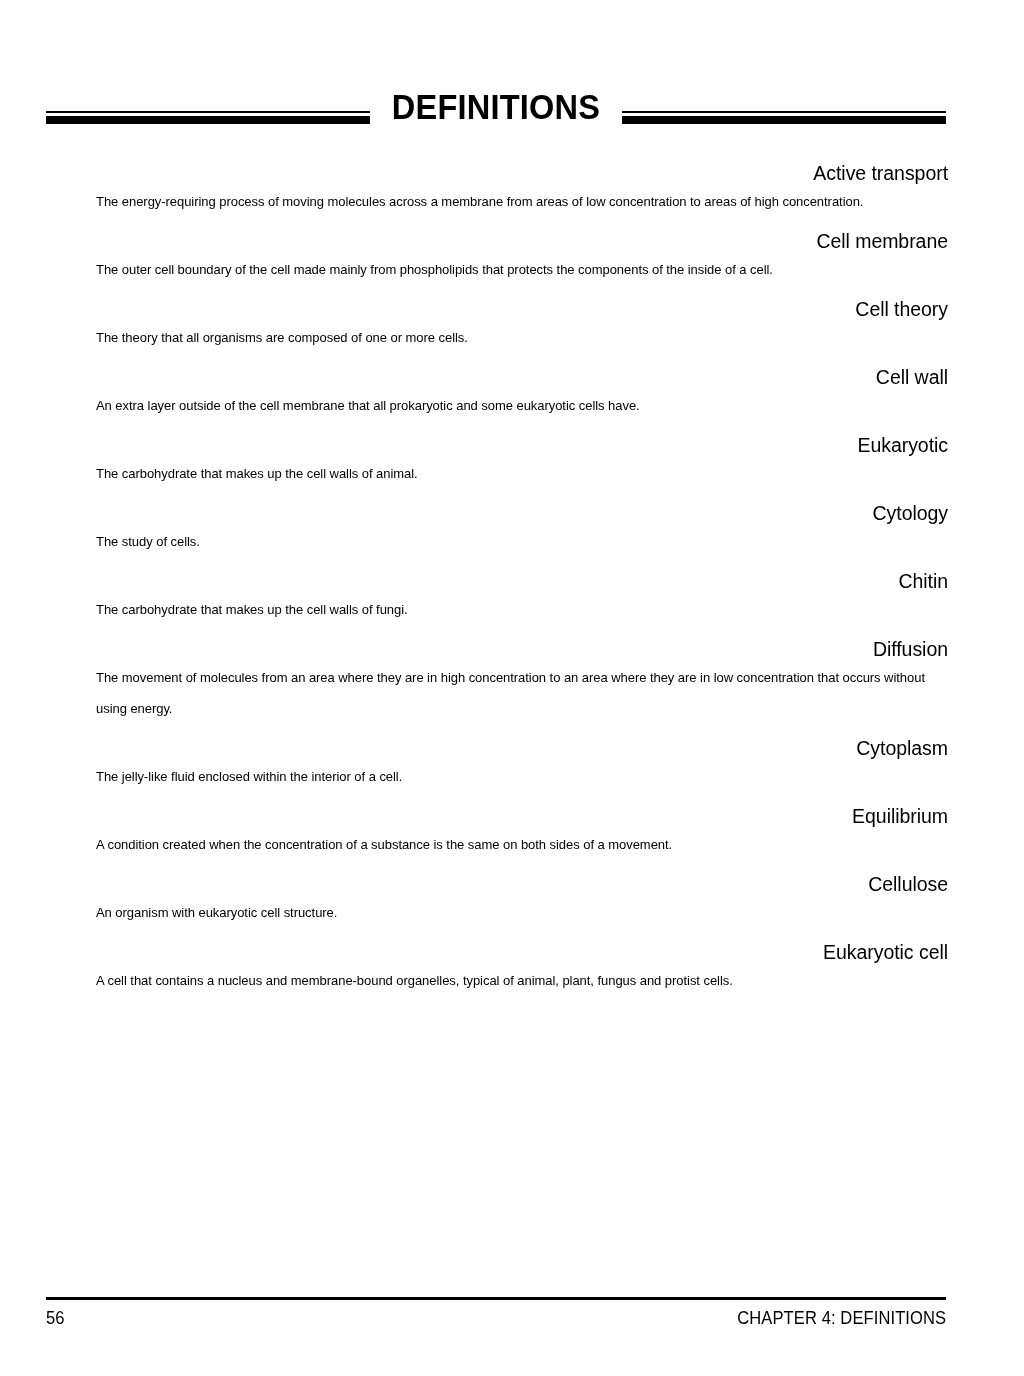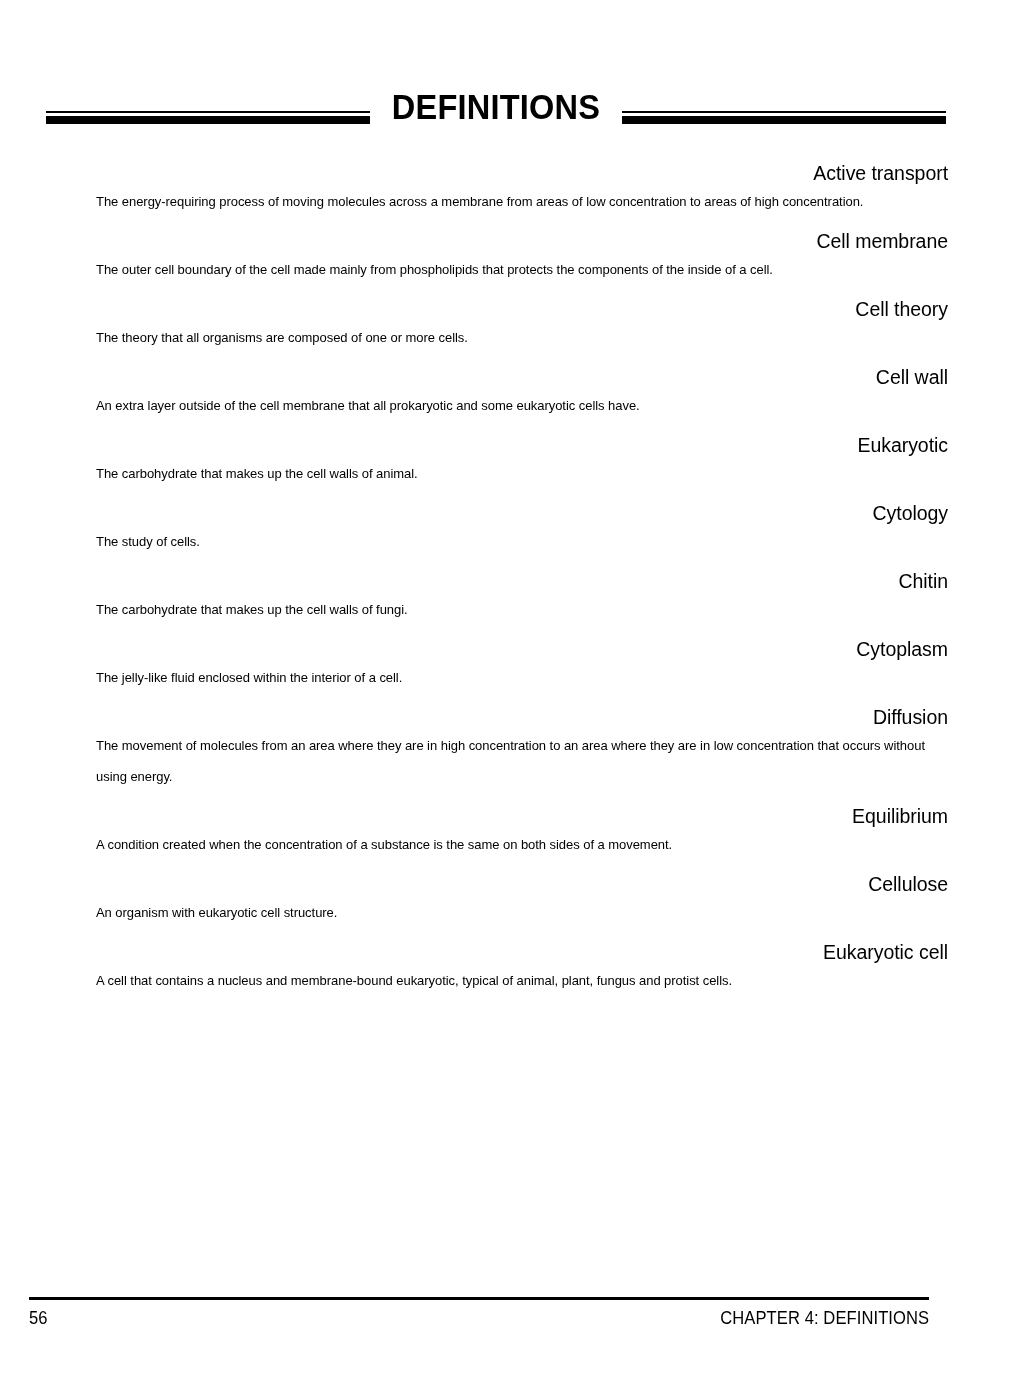--- a/index.html
+++ b/index.html
@@ -96,21 +96,21 @@
     line-height: 31px;
     letter-spacing: -0.05px;
     margin: 0;
     padding-left: 14px;
     max-width: 852px;
   }
 
   
   .page-footer {
     position: absolute;
-    left: 29px;
+    left: 46px;
     bottom: 47px;
     width: 900px;
     margin-top: 44px;
   }
 
   .footer-rule {
     height: 3px;
     background: #000000;
     width: 100%;
   }
@@ -182,38 +182,38 @@
       </div>
       <div class="entry">
         <div class="term">Cytology</div>
         <div class="definition">The study of cells.</div>
       </div>
       <div class="entry">
         <div class="term">Chitin</div>
         <div class="definition">The carbohydrate that makes up the cell walls of fungi.</div>
       </div>
       <div class="entry">
+        <div class="term">Diffusion</div>
+        <div class="definition">The movement of molecules from an area where they are in high concentration to an area where they are in low concentration that occurs without using energy.</div>
+      </div>
+      <div class="entry">
         <div class="term">Cytoplasm</div>
         <div class="definition">The jelly-like fluid enclosed within the interior of a cell.</div>
       </div>
       <div class="entry">
-        <div class="term">Diffusion</div>
-        <div class="definition">The movement of molecules from an area where they are in high concentration to an area where they are in low concentration that occurs without using energy.</div>
-      </div>
-      <div class="entry">
         <div class="term">Equilibrium</div>
         <div class="definition">A condition created when the concentration of a substance is the same on both sides of a movement.</div>
       </div>
       <div class="entry">
         <div class="term">Cellulose</div>
         <div class="definition">An organism with eukaryotic cell structure.</div>
       </div>
       <div class="entry">
         <div class="term">Eukaryotic cell</div>
-        <div class="definition">A cell that contains a nucleus and membrane-bound eukaryotic, typical of animal, plant, fungus and protist cells.</div>
+        <div class="definition">A cell that contains a nucleus and membrane-bound organelles, typical of animal, plant, fungus and protist cells.</div>
       </div>
     </div>
 
   <div class="page-footer">
     <div class="footer-rule"></div>
     <div class="footer-row">
       <span class="footer-page-number">56</span>
       <span class="footer-chapter">CHAPTER 4: DEFINITIONS</span>
     </div>
   </div>

